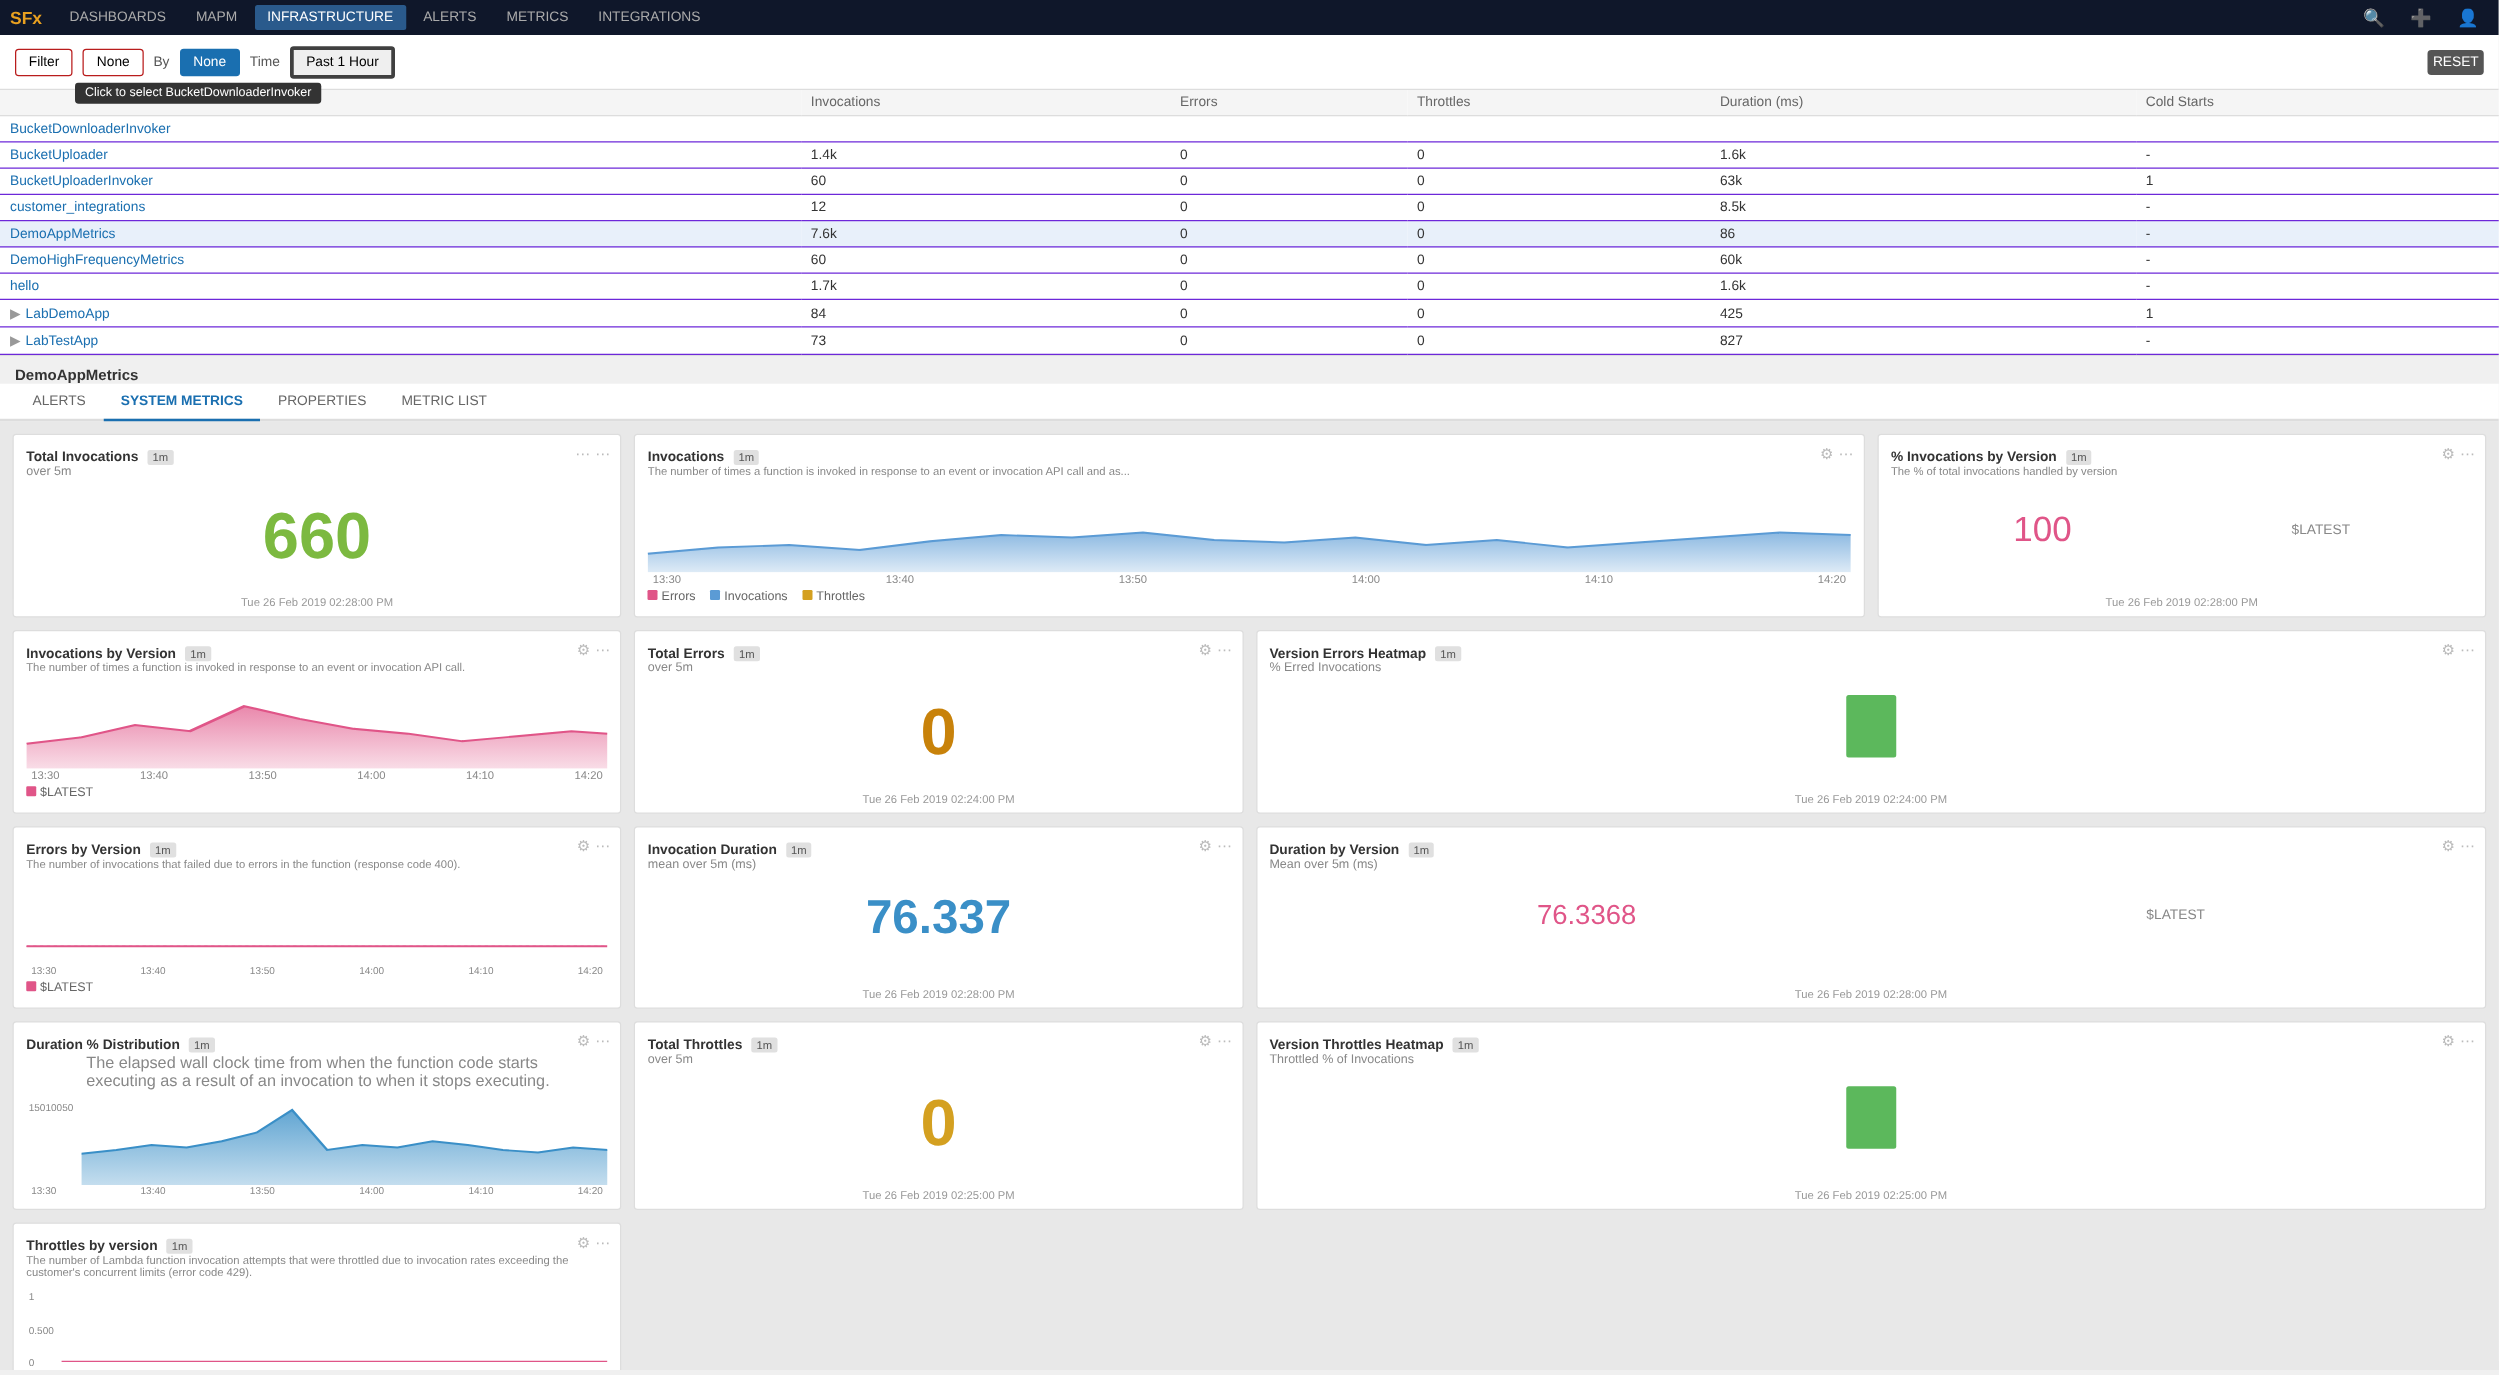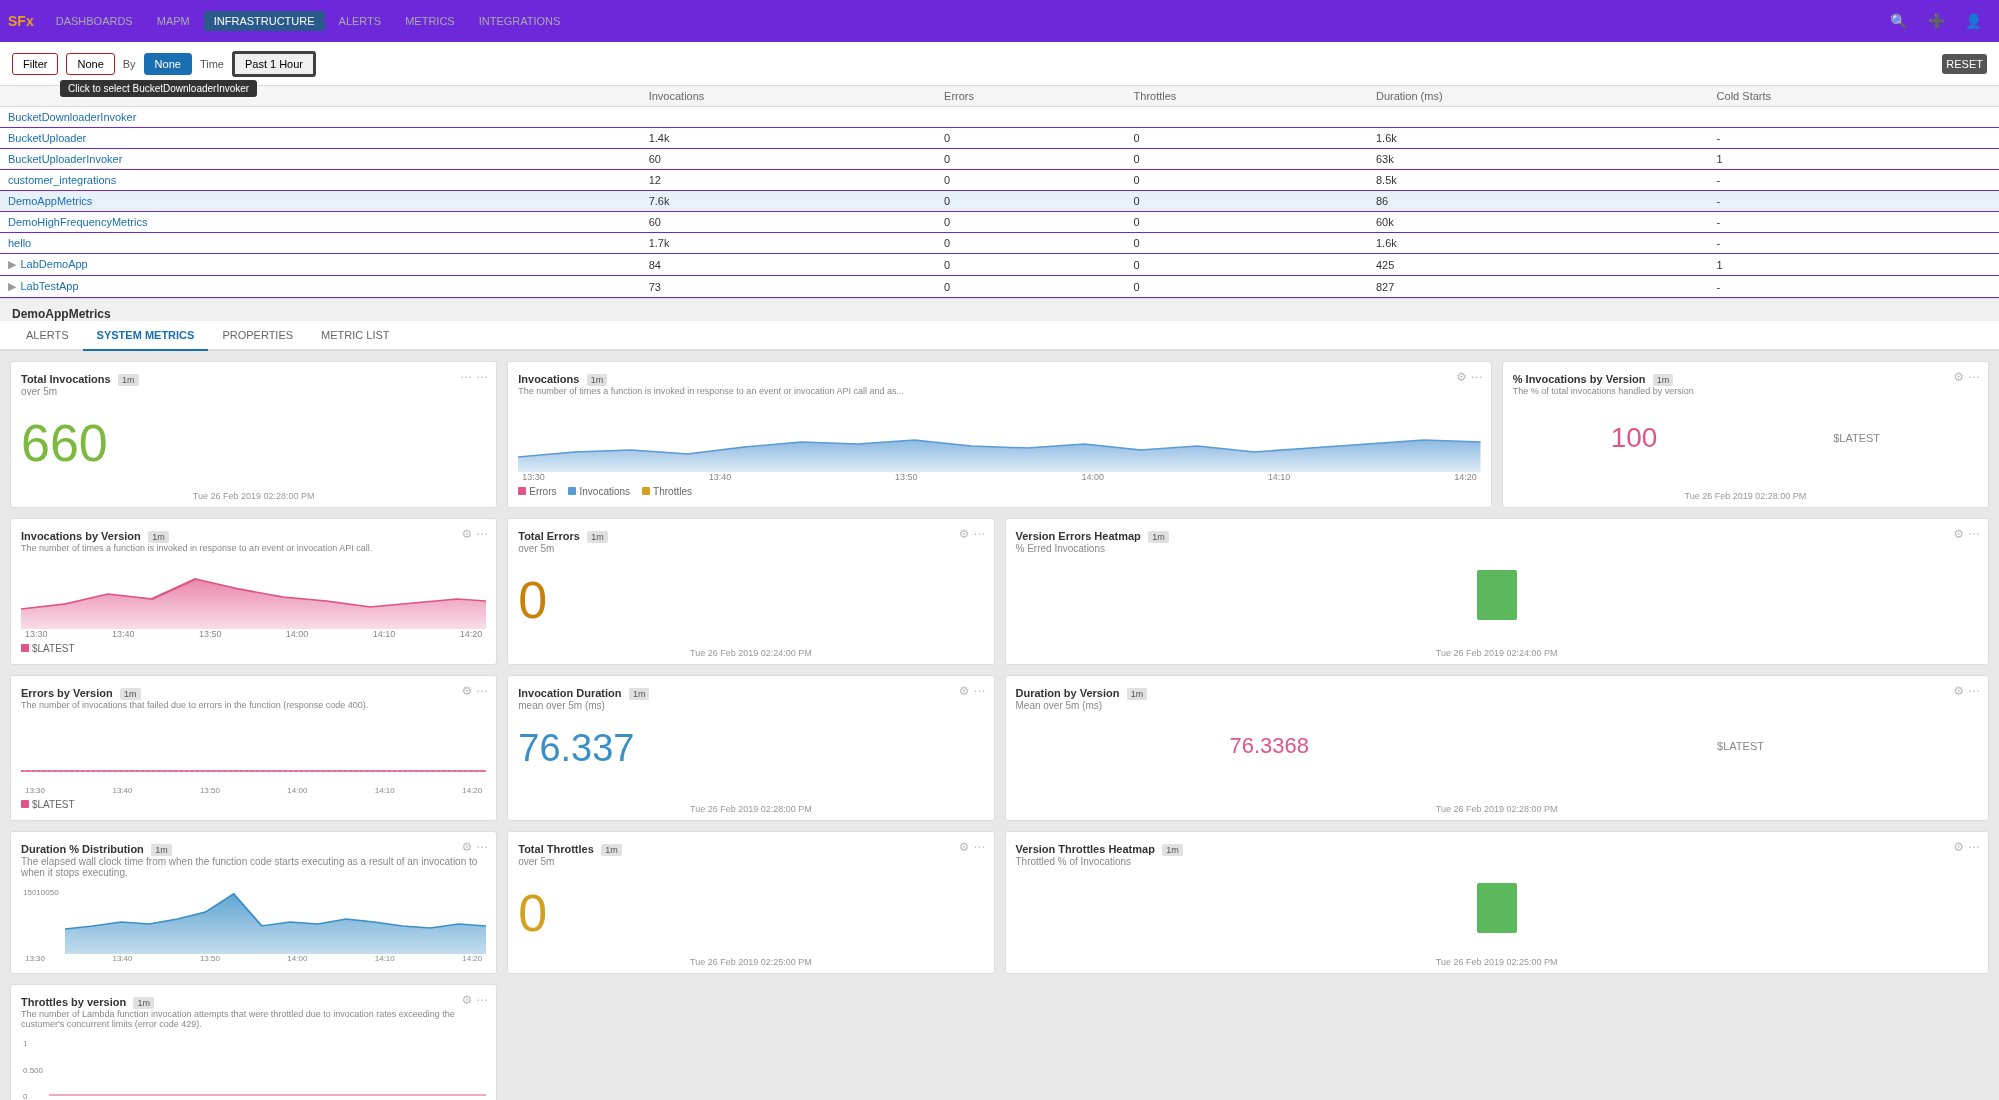--- a/index.html
+++ b/index.html
@@ -1,19 +1,19 @@
 <!DOCTYPE html>
 <html><head>
   <meta charset="utf-8">
   <style>
     * { box-sizing: border-box; margin: 0; padding: 0; }
     body { font-family: -apple-system, BlinkMacSystemFont, 'Segoe UI', sans-serif; font-size: 12px; background: #f0f0f0; color: #333; }
 
     
-    .top-nav { display: flex; align-items: center; background: #6d28d9; height: 42px; padding: 0 8px; gap: 4px; }
+    .top-nav { display: flex; align-items: center; background: #0f172a; height: 28px; padding: 0 8px; gap: 4px; }
     .logo { color: #e8a020; font-weight: bold; font-size: 14px; margin-right: 8px; }
     .nav-item { color: #aaa; font-size: 11px; padding: 4px 10px; cursor: pointer; text-transform: uppercase; }
     .nav-item.active { color: #fff; background: #2a5a8c; border-radius: 2px; }
     .nav-spacer { flex: 1; }
     .nav-icon { color: #aaa; font-size: 14px; padding: 4px 8px; cursor: pointer; }
 
     
     .filter-bar { display: flex; align-items: center; background: #fff; border-bottom: 1px solid #ddd; padding: 6px 12px; gap: 8px; height: 44px; }
     .filter-btn { font-size: 11px; padding: 4px 10px; border: 1px solid #b91c1c; background: #fff; cursor: pointer; border-radius: 3px; }
     .filter-btn.active { background: #1a6fb0; color: #fff; border-color: #1a6fb0; }
@@ -39,21 +39,21 @@
     .tabs { display: flex; background: #fff; border-bottom: 2px solid #ddd; padding: 0 12px; }
     .tab { font-size: 11px; padding: 8px 14px; cursor: pointer; color: #666; border-bottom: 2px solid transparent; margin-bottom: -2px; }
     .tab.active { color: #1a6fb0; border-bottom: 2px solid #1a6fb0; font-weight: 600; }
 
     
     .metrics-grid { padding: 10px; display: grid; grid-template-columns: repeat(4, 1fr); gap: 10px; background: #e8e8e8; overflow-y: auto; }
     .metric-card { background: #fff; border: 1px solid #ddd; border-radius: 3px; padding: 10px; min-height: 120px; position: relative; }
     .metric-title { font-size: 11px; font-weight: 600; color: #333; margin-bottom: 2px; margin-top: 28px; }
     .metric-subtitle { font-size: 10px; color: #888; margin-bottom: 6px; }
     .metric-badge { font-size: 9px; background: #e0e0e0; border-radius: 2px; padding: 1px 4px; color: #555; margin-left: 4px; }
-    .metric-value-large { font-size: 52px; font-weight: 400; padding: 10px 0; }
+    .metric-value-large { font-size: 52px; font-weight: 700; text-align: center; padding: 10px 0; }
     .metric-value-green { color: #7cb940; }
     .metric-value-brown { color: #c8820a; }
     .metric-value-blue { color: #3a8fc7; }
     .metric-value-gold { color: #d4a020; }
     .metric-timestamp { font-size: 9px; color: #999; position: absolute; bottom: 6px; left: 0; right: 0; text-align: center; }
     .metric-card-wide { grid-column: span 2; }
     .card-actions { position: absolute; top: 8px; right: 8px; display: flex; gap: 4px; }
     .card-action { color: #bbb; cursor: pointer; font-size: 12px; }
 
     
@@ -392,21 +392,21 @@
       <div class="metric-timestamp">Tue 26 Feb 2019 02:28:00 PM</div>
     </div>
 
     <div class="metric-card">
       <div class="card-actions">
         <span class="card-action">⚙</span>
         <span class="card-action">⋯</span>
       </div>
       <span class="metric-title">Duration % Distribution</span>
       <span class="metric-badge">1m</span>
-      <div class="metric-subtitle" style="font-size:10px;color:#888;">The elapsed wall clock time from when the function code starts executing as a result of an invocation to when it stops executing.</div>
+      <div class="metric-subtitle" style="font-size:13px;color:#888;margin-left:48px;">The elapsed wall clock time from when the function code starts executing as a result of an invocation to when it stops executing.</div>
       <div style="display:flex; gap:4px;">
         <div style="display:flex;justify-content:space-between;font-size:8px;color:#888;padding:4px 2px;">
           <span>150</span>
           <span>100</span>
           <span>50</span>
         </div>
         <div class="chart-area" style="flex:1;">
           <svg class="chart-svg" viewBox="0 0 300 70" preserveAspectRatio="none">
             <defs>
               <linearGradient id="blueGrad2" x1="0" y1="0" x2="0" y2="1">

